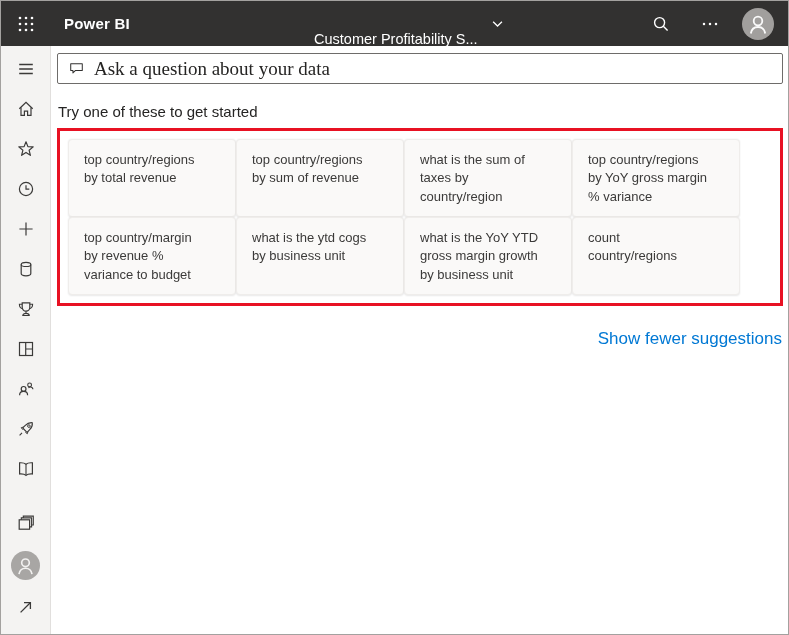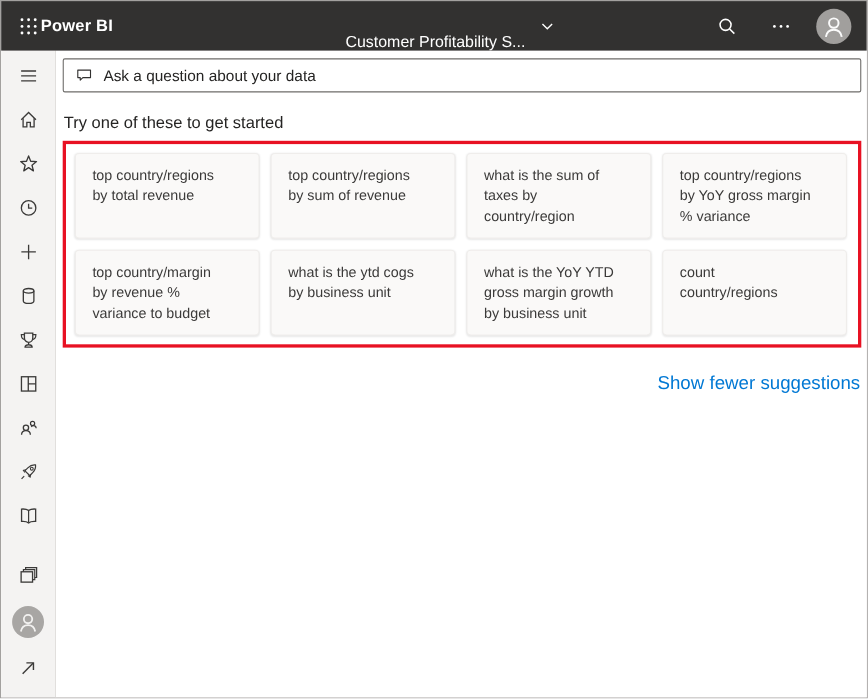--- a/index.html
+++ b/index.html
@@ -14,21 +14,21 @@
   }
 
   
   .topbar {
     height:45px; flex:0 0 45px;
     background:var(--topbar-bg,#323130);
     display:flex; align-items:center;
     padding:0 14px; position:relative; color:#fff;
   }
   .waffle-btn { width:22px; height:22px; display:flex; align-items:center; justify-content:center; cursor:pointer; }
-  .app-name { font-size:15px; font-weight:700; letter-spacing:.2px; }
+  .app-name { font-size:15px; font-weight:700; margin-left:27px; letter-spacing:.2px; }
   .title-group {
     position:absolute; left:50%; top:0; height:45px; transform:translateX(-42%);
     display:flex; align-items:center; gap:12px; cursor:pointer;
   }
   .report-title { font-size:14.5px; color:#fff; white-space:nowrap;margin-top:30px; }
   .topbar-right { margin-left:auto; display:flex; align-items:center; gap:15px; }
   .tb-icon { width:34px; height:34px; display:flex; align-items:center; justify-content:center; cursor:pointer; }
   .avatar-btn { width:32px; height:32px; border-radius:50%; background:#a19f9d; display:flex; align-items:center; justify-content:center; cursor:pointer; overflow:hidden; }
 
   
@@ -55,30 +55,30 @@
   .exit-btn { display:flex; align-items:center; gap:13px; cursor:pointer; }
   .exit-label { font-size:14px; color:#252423; }
 
   .content { flex:1; background:#fff; padding:7px 5px 0 6px; overflow:hidden; }
 
   .question-box {
     height:31px; border:1px solid #6e6c6a; border-radius:2px; background:#fff;
     display:flex; align-items:center; padding:0 10px; gap:9px; cursor:text;
   }
   .question-box input {
-    border:none; outline:none; flex:1; font-family:Liberation Sans, sans-serif;
-    font-size:14px; color:#0f172a; background:transparent;
+    border:none; outline:none; flex:1; font-family:Liberation Serif, serif;
+    font-size:19px; color:#0f172a; background:transparent;
   }
   .question-box input::placeholder { color:#252423; opacity:1; }
 
   .try-heading { font-size:15px; color:#252423; margin:19px 0 8px 1px; }
 
   .red-box {
     border:3px solid var(--accent-red,#e81123);
-    padding:8px; display:flex; flex-wrap:wrap; gap:10px;
+    padding:8px; display:flex; flex-wrap:wrap; 
   }
   .tile {
     width:168px; height:78px; background:var(--tile-bg,#faf9f8);
     border:1px solid #efedeb; border-radius:4px;
     box-shadow:0 0.6px 1.8px rgba(0,0,0,.09);
     padding:11px 30px 10px 15px;
     font-size:13px; line-height:1.42; color:#3b3a39; cursor:pointer;
   }
 
   .show-fewer-row { text-align:right; margin:23px 1px 0 0; }

